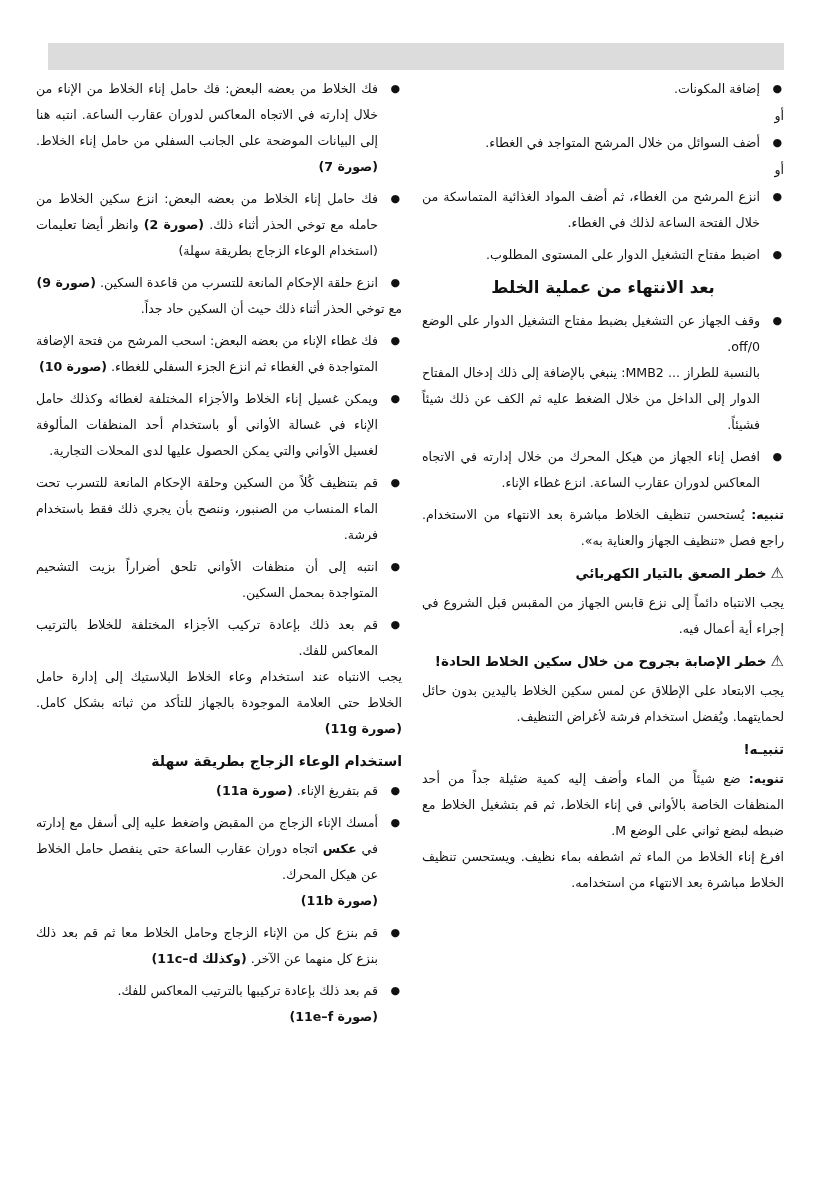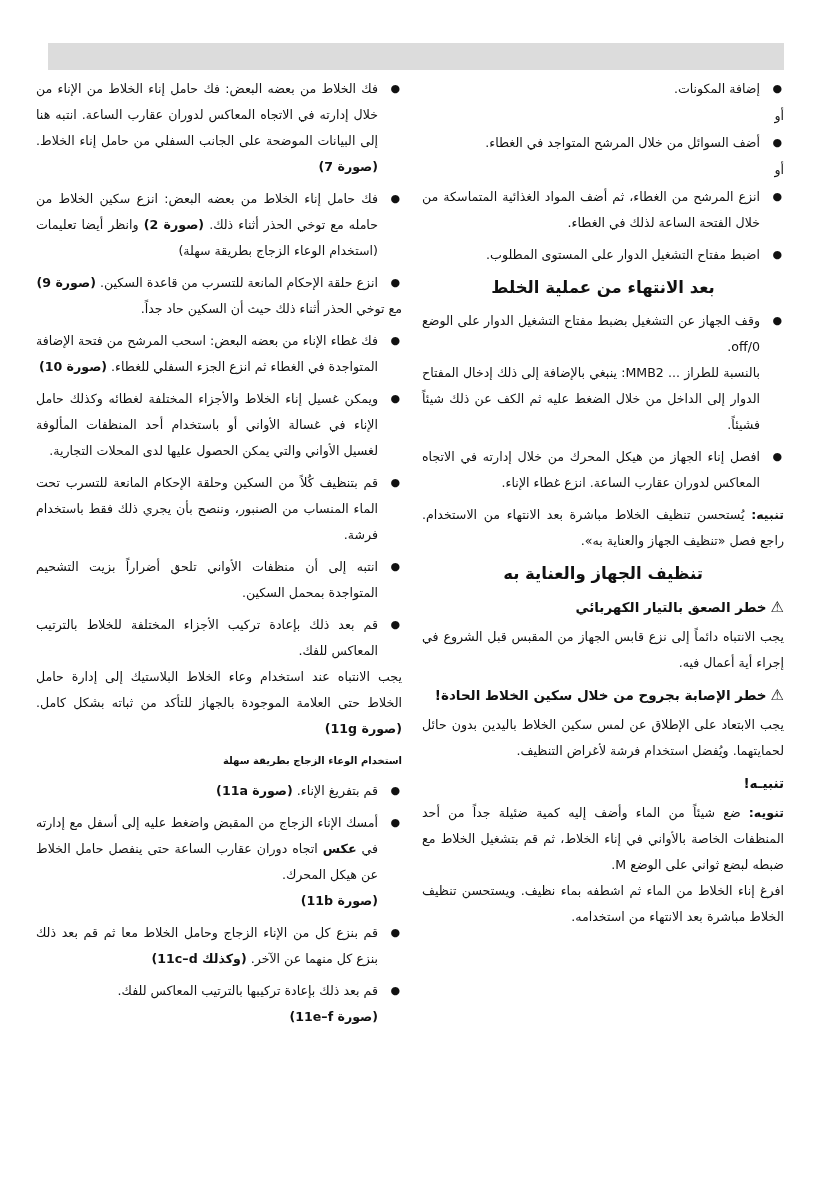--- a/index.html
+++ b/index.html
@@ -67,21 +67,21 @@
     .h3 .warn { font-weight: normal; margin-left: 4px; font-size: 15px; }
     .para {
       margin: 0 0 6px 0;
       text-align: justify;
       text-align-last: right;
     }
     .bold { font-weight: bold; }
     .fig { font-weight: bold; }
     .underline-h {
       font-weight: bold;
-      font-size: 10px;
+      font-size: 14px;
       margin: 2px 0 4px 0;
     }
   </style>
 </head>
 <body>
 
 <div class="header-bar"></div>
 
 <div class="col col-right">
 
@@ -117,21 +117,20 @@
 
   <div class="item">
     <span class="bullet">●</span>
     <span>افصل إناء الجهاز من هيكل المحرك من خلال إدارته في الاتجاه المعاكس لدوران عقارب الساعة. انزع غطاء الإناء.</span>
   </div>
 
   <div class="para">
     <span class="bold">تنبيه:</span><span> يُستحسن تنظيف الخلاط مباشرة بعد الانتهاء من الاستخدام. راجع فصل «تنظيف الجهاز والعناية به».</span>
   </div>
 
-  <div class="h2">تنظيف الجهاز والعناية به</div>
 
   <div class="h3">
     <span class="warn">⚠</span><span>خطر الصعق بالتيار الكهربائي</span>
   </div>
   <div class="para">يجب الانتباه دائماً إلى نزع قابس الجهاز من المقبس قبل الشروع في إجراء أية أعمال فيه.</div>
 
   <div class="h3">
     <span class="warn">⚠</span><span>خطر الإصابة بجروح من خلال سكين الخلاط الحادة!</span>
   </div>
   <div class="para">يجب الابتعاد على الإطلاق عن لمس سكين الخلاط باليدين بدون حائل لحمايتهما. ويُفضل استخدام فرشة لأغراض التنظيف.</div>

